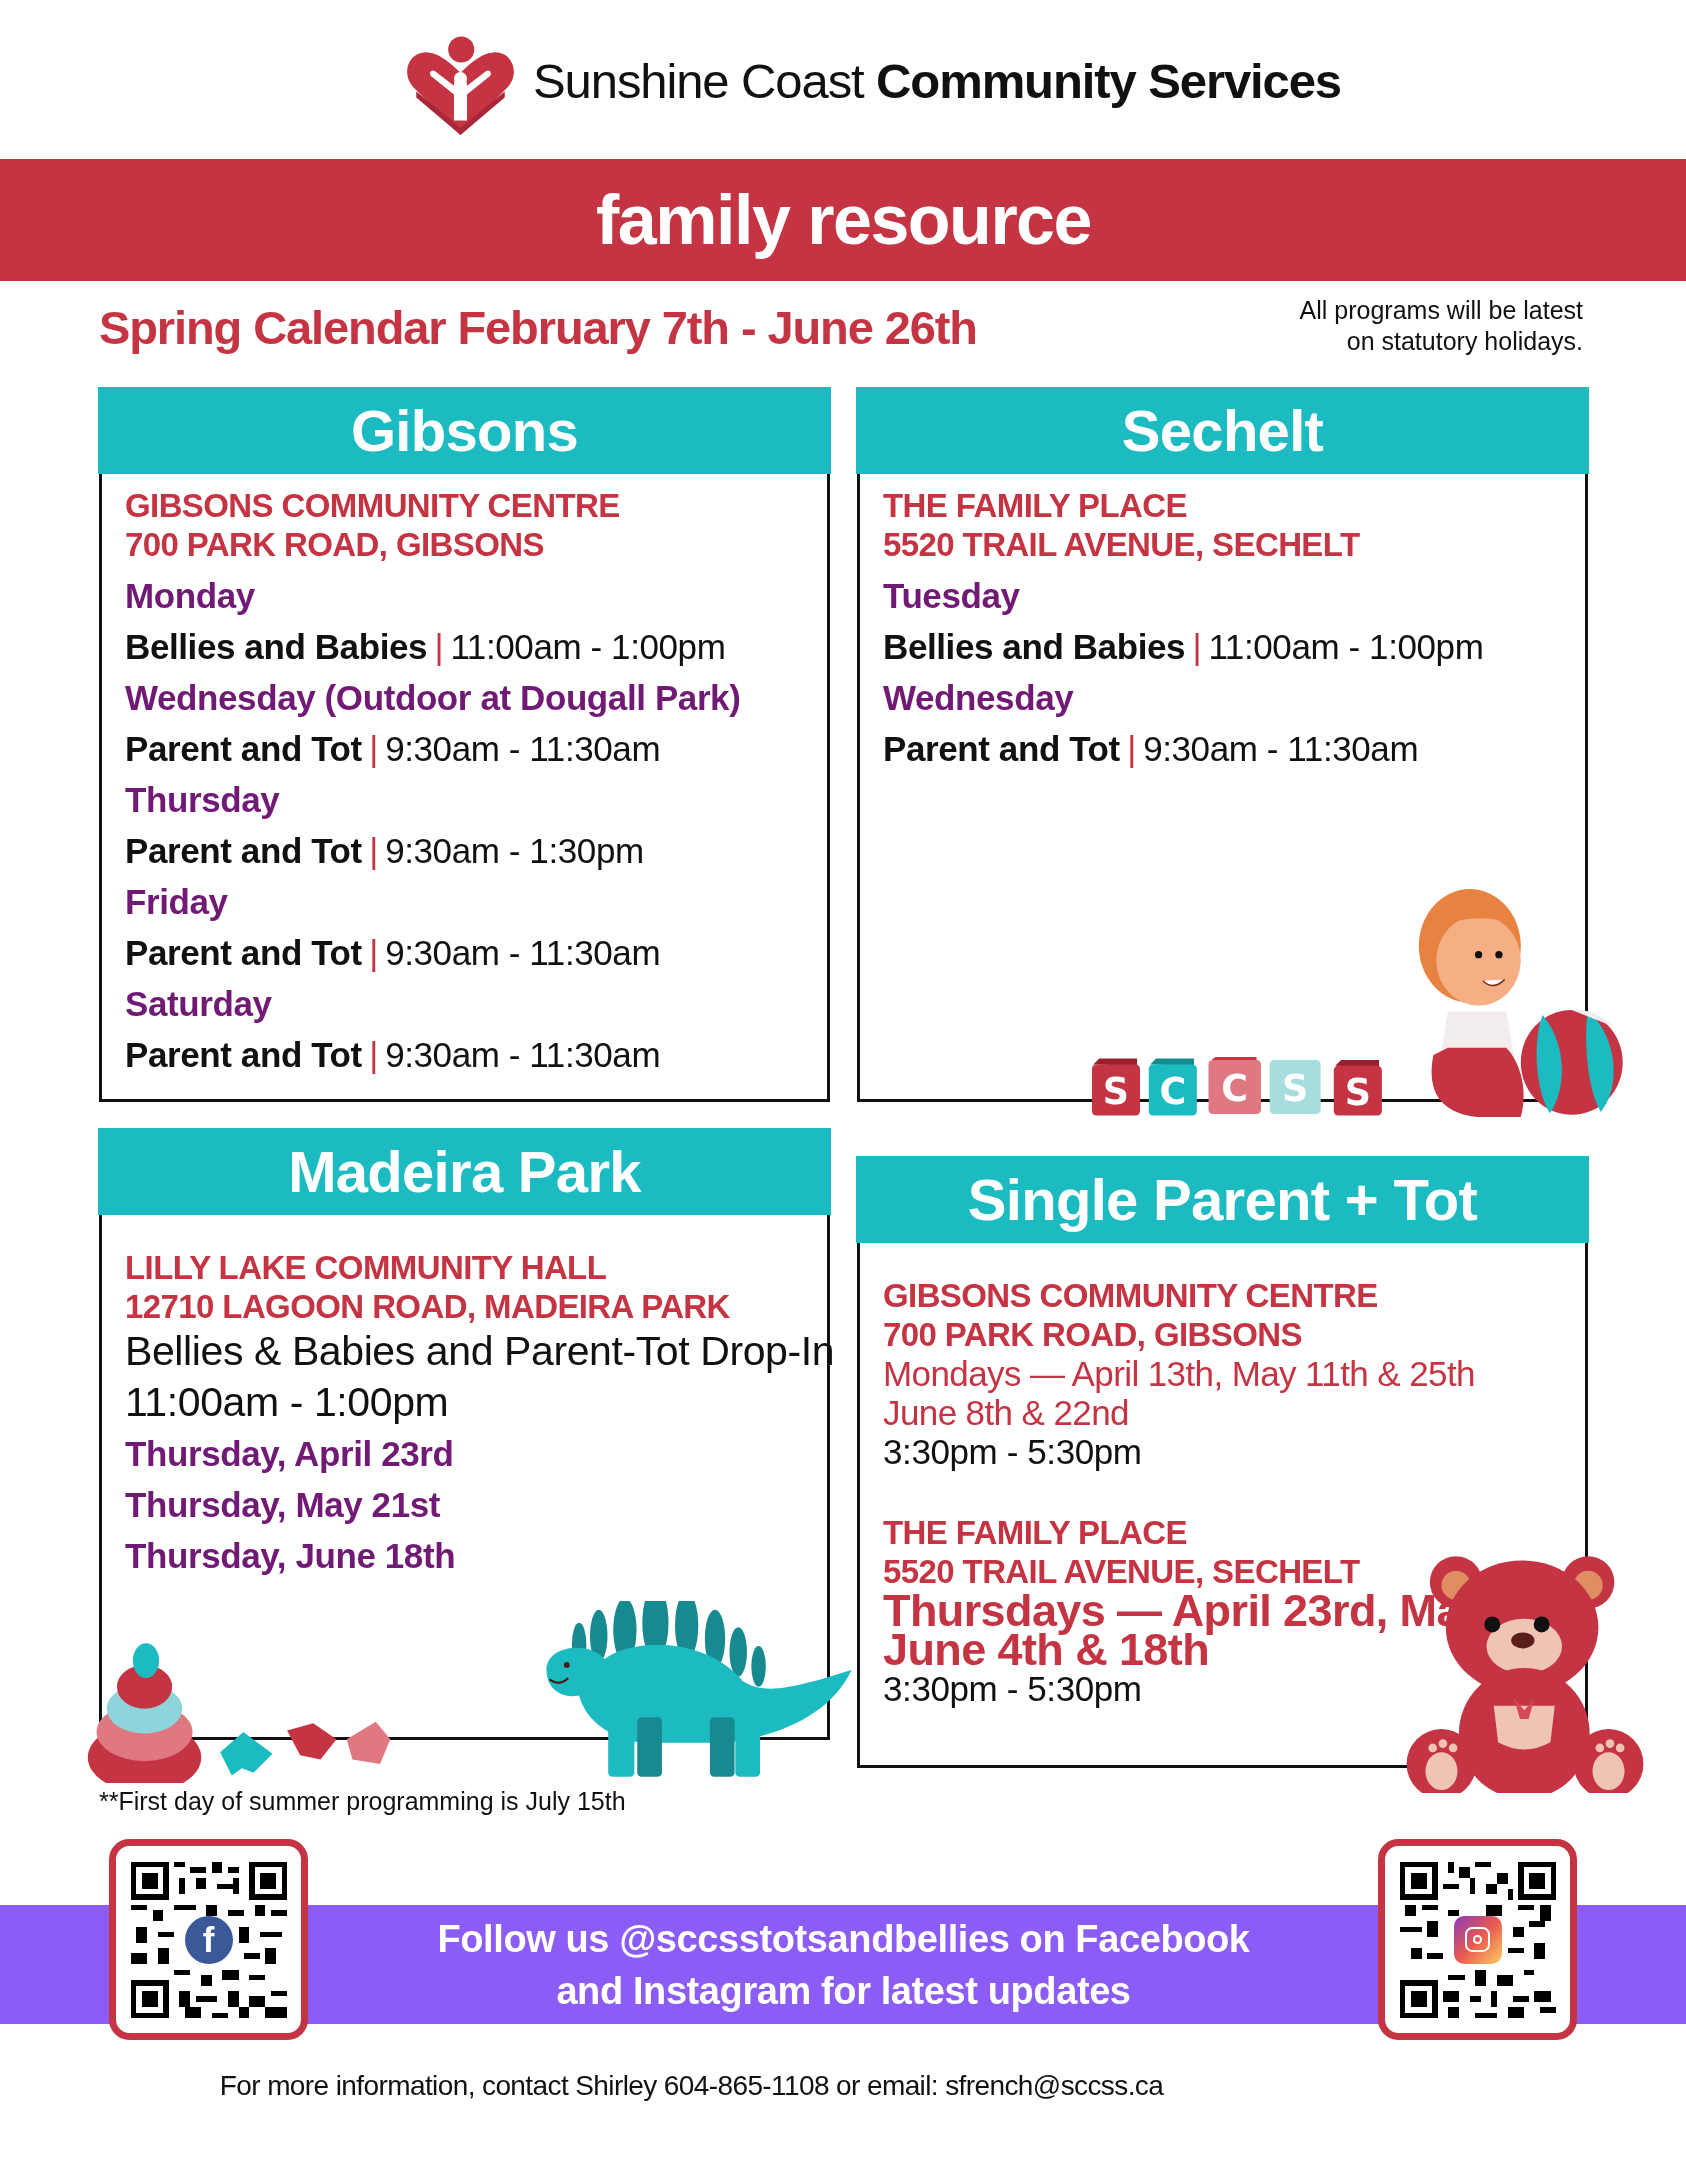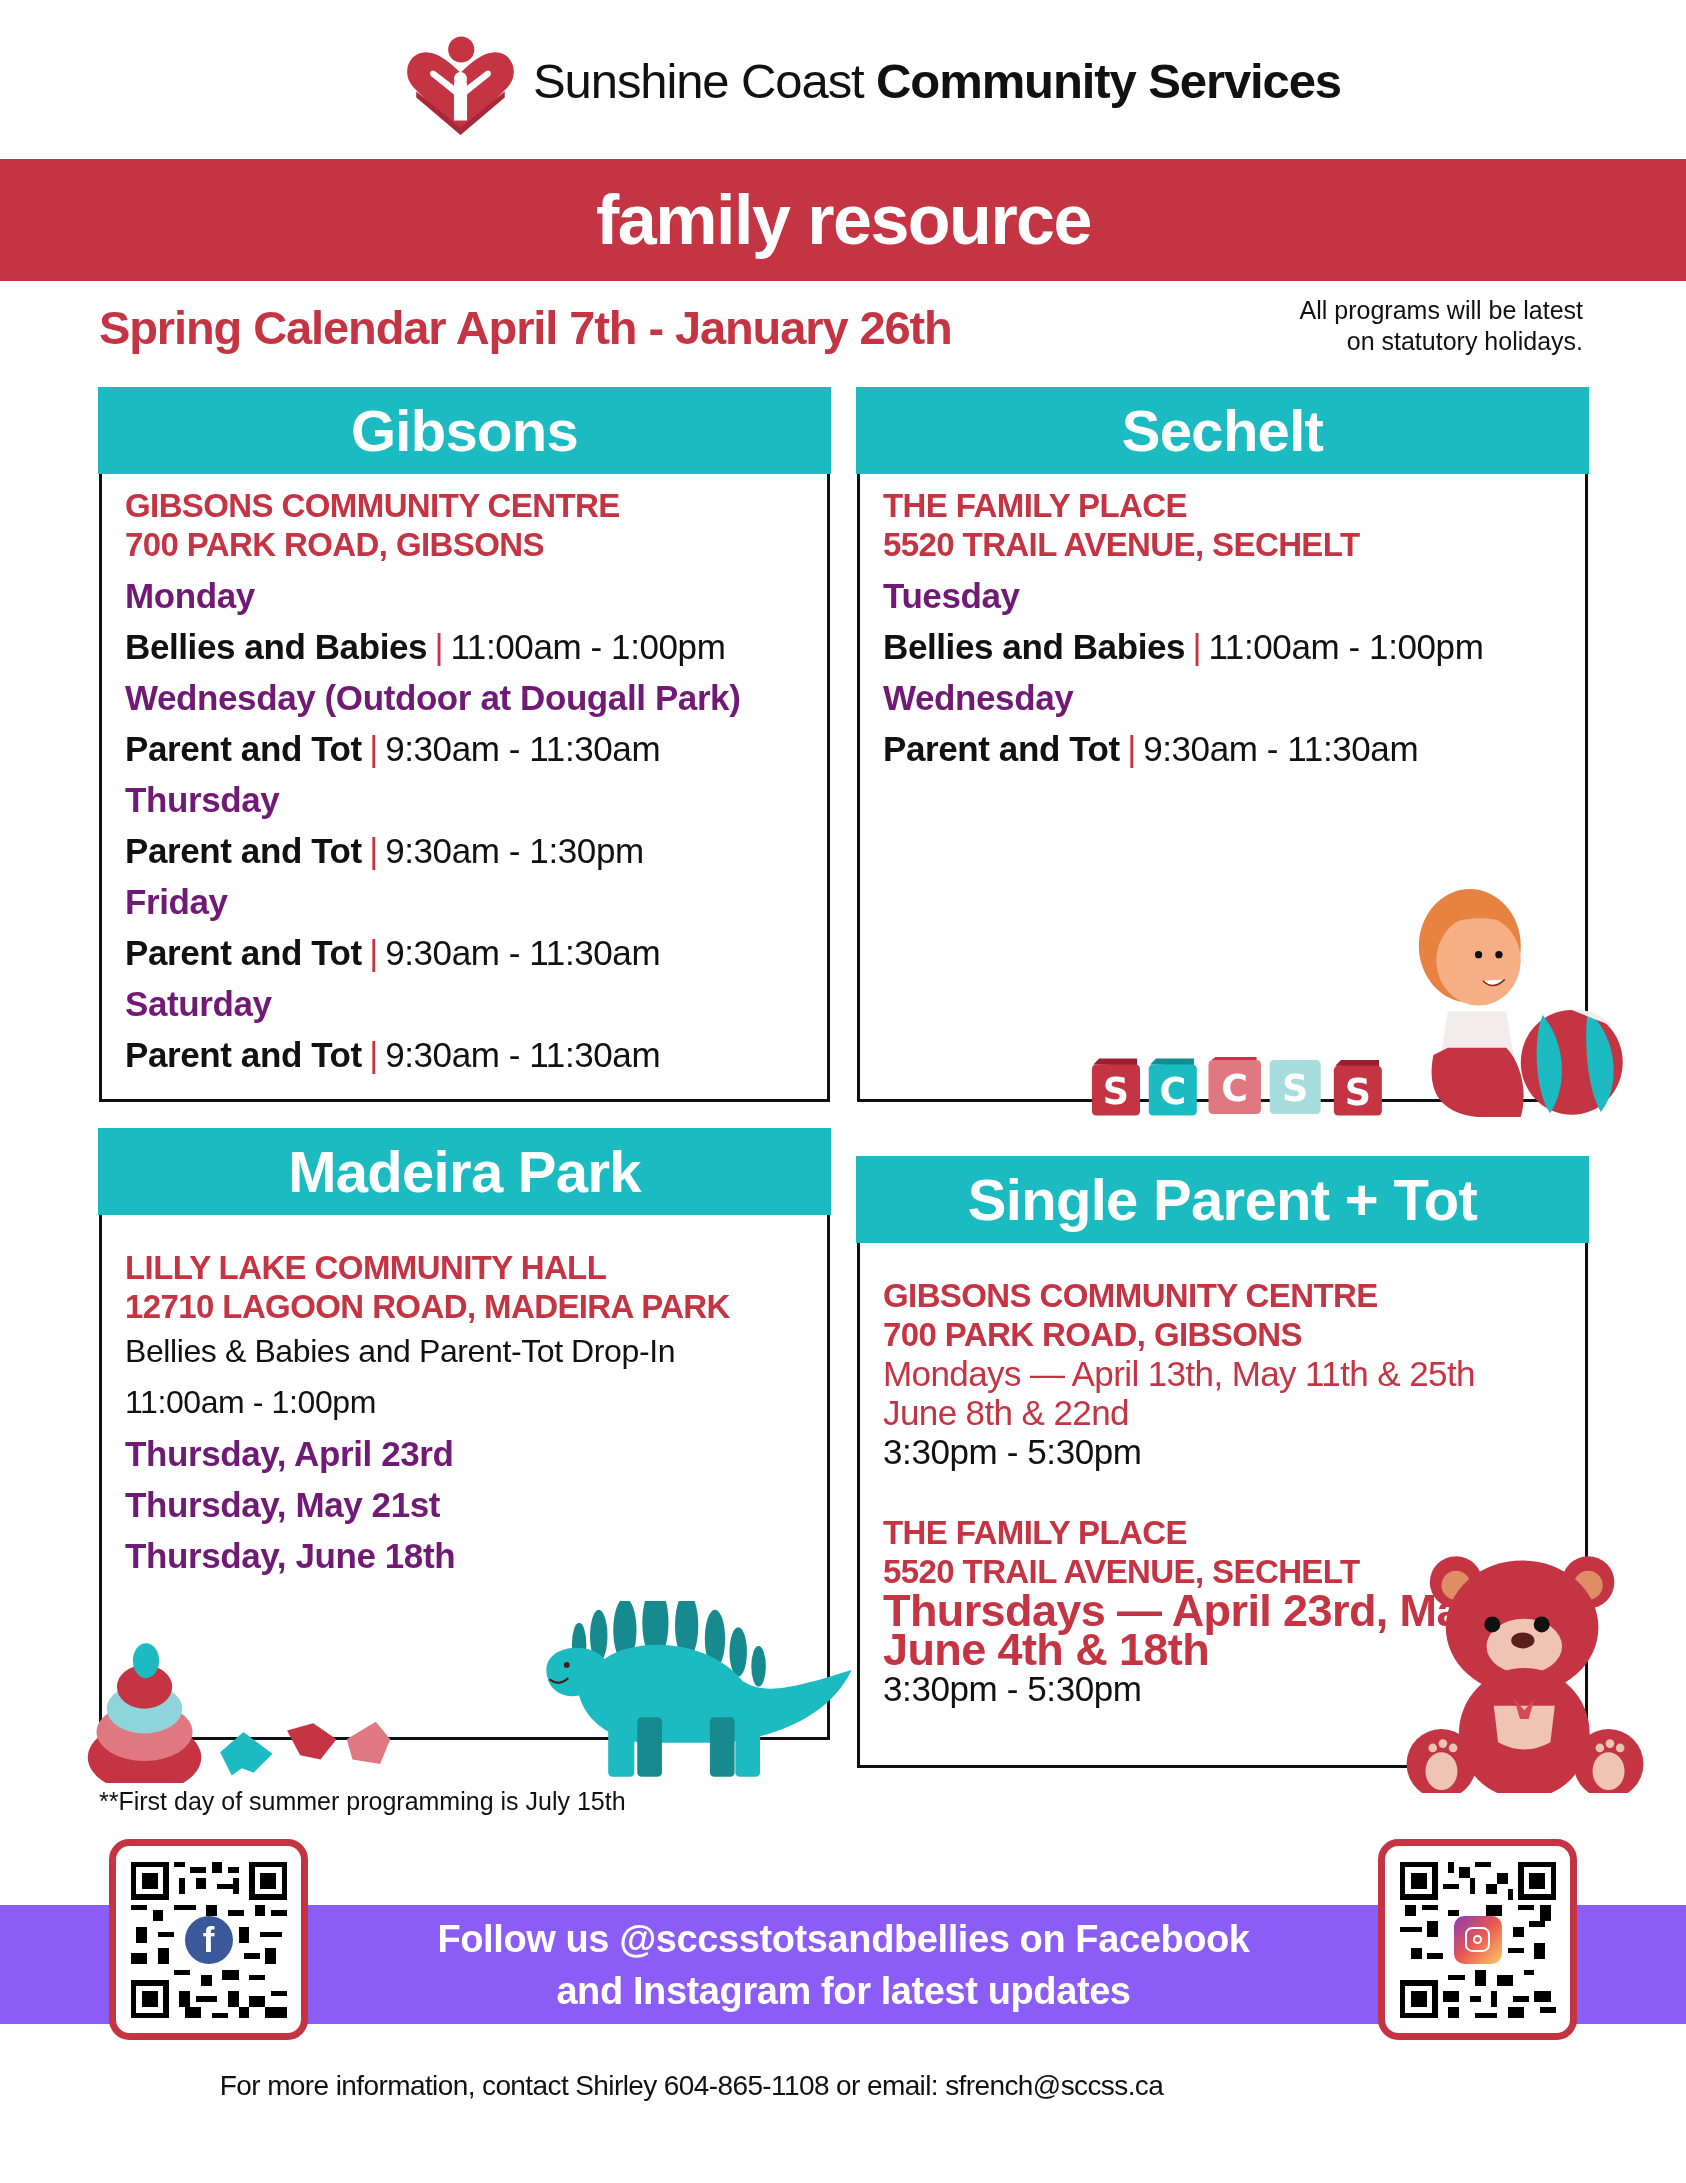--- a/index.html
+++ b/index.html
@@ -26,21 +26,21 @@
     .loc-head { position: absolute; left: -3.6px; right: -3.6px; top: 0; background: #1cbbc1; display: flex; align-items: center; justify-content: center; }
     .loc-head span { color: #fff; font-weight: 700; font-size: 58px; letter-spacing: -0.7px; line-height: 1; }
     .loc-body { position: absolute; left: 23px; right: 14.6px; }
 
     .venue { color: #c43443; font-weight: 700; font-size: 33px; line-height: 39px; letter-spacing: -0.6px; text-transform: uppercase; white-space: nowrap; }
     .day { color: #701a75; font-weight: 700; font-size: 35px; line-height: 51px; letter-spacing: -0.4px; white-space: nowrap; }
     .prog { font-size: 35px; line-height: 51px; white-space: nowrap; letter-spacing: -0.4px; color: #111; }
     .prog .pname { font-weight: 700; }
     .prog .sep { color: #c43443; font-weight: 400; margin: 0 7.3px; }
     .prog .time { font-weight: 400; }
-    .plain { font-size: 32px; line-height: 51px; white-space: nowrap; color: #111; letter-spacing: -0.4px; }
+    .plain { font-size: 41px; line-height: 51px; white-space: nowrap; color: #111; letter-spacing: -0.4px; }
     .plain.bold { font-weight: 700; }
     .red-reg { color: #c43443; font-size: 35px; line-height: 39px; white-space: nowrap; letter-spacing: -0.6px; }
     .red-bold { color: #c43443; font-size: 45px; line-height: 39px; font-weight: 700; white-space: nowrap; letter-spacing: -0.6px; }
     .time-plain { font-size: 35px; line-height: 39px; color: #111; white-space: nowrap; letter-spacing: -0.4px; }
 
     .footnote { left: 99px; top: 1787px; font-size: 25px; color: #111; white-space: nowrap; }
 
     
     .follow-band { left: 0; top: 1905px; width: 1687px; height: 119px; background: #8b5cf6; display: flex; flex-direction: column; align-items: center; justify-content: center; }
     .follow-band .line { color: #fff; font-weight: 700; font-size: 38px; line-height: 52px; letter-spacing: -0.4px; white-space: nowrap; }
@@ -69,21 +69,21 @@
 </div>
 <div class="abs brand">
   <span class="light">Sunshine Coast</span>
   <span class="bold">Community Services</span>
 </div>
 
 <div class="abs banner">
   <span class="banner-title">family resource</span>
 </div>
 
-<div class="abs spring">Spring Calendar April 7th - January 26th</div>
+<div class="abs spring">Spring Calendar February 7th - June 26th</div>
 <div class="abs closed-note">
   <div>All programs will be latest</div>
   <div>on statutory holidays.</div>
 </div>
 
 <div class="loc-box" style="left:99px; top:387px; width:731px; height:715px;">
   <div class="loc-head" style="height:87px;">
     <span>Gibsons</span>
   </div>
   <div class="loc-body" style="top:99px;">

